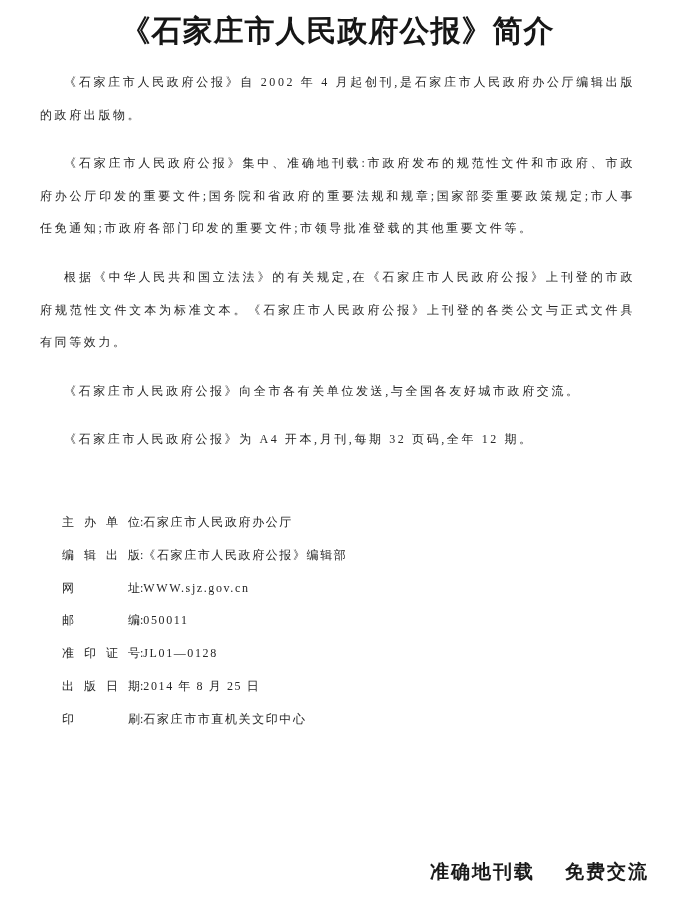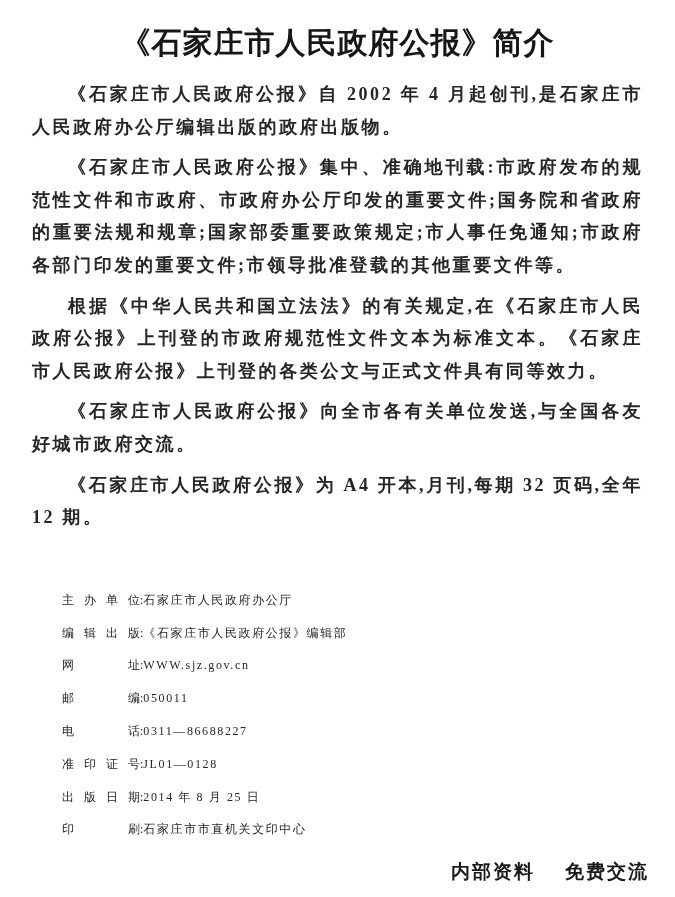--- a/index.html
+++ b/index.html
@@ -8,40 +8,39 @@
     width: 675px;
     height: 897px;
     margin: 0 auto;
     background: #ffffff;
     font-family: "Liberation Serif", "DejaVu Serif", serif;
     color: #262626;
     box-sizing: border-box;
     overflow: hidden;
   }
   .doc-title {
-    margin: 12px;
+    margin: 0;
     padding-top: 12px;
     text-align: center;
     font-size: 30px;
     font-weight: bold;
     letter-spacing: 1px;
     color: #161616;
     line-height: 38px;
   }
   .body-text {
     margin: 16px 24px 0 24px;
   }
   .body-text p {
-    margin: 8px;
-    font-size: 18px;
+    margin: 16px;
+    font-size: 12px;
     line-height: 32.6px;
     text-indent: 2em;
     text-align: justify;
     letter-spacing: 2.6px;
-    font-weight: bold;
   }
   .info-block {
     margin: 50px 24px 0 62px;
     font-size: 12px;
   }
   .info-row {
     height: 32.8px;
     line-height: 32.8px;
     white-space: nowrap;
   }
@@ -93,30 +92,27 @@
     <div class="info-row">
       <span class="info-label">编辑出版</span><span class="info-sep">:</span><span class="info-value">《石家庄市人民政府公报》编辑部</span>
     </div>
     <div class="info-row">
       <span class="info-label">网址</span><span class="info-sep">:</span><span class="info-value">WWW.sjz.gov.cn</span>
     </div>
     <div class="info-row">
       <span class="info-label">邮编</span><span class="info-sep">:</span><span class="info-value">050011</span>
     </div>
     <div class="info-row">
-      <span class="info-label">电话</span><span class="info-sep">:</span><span class="info-value">0311—86688227</span>
-    </div>
-    <div class="info-row">
       <span class="info-label">准印证号</span><span class="info-sep">:</span><span class="info-value">JL01—0128</span>
     </div>
     <div class="info-row">
       <span class="info-label">出版日期</span><span class="info-sep">:</span><span class="info-value">2014 年 8 月 25 日</span>
     </div>
     <div class="info-row">
       <span class="info-label">印刷</span><span class="info-sep">:</span><span class="info-value">石家庄市市直机关文印中心</span>
     </div>
   </div>
 
   <div class="footer-note">
-    <span>内部资料</span><span class="gap">免费交流</span>
+    <span>准确地刊载</span><span class="gap">免费交流</span>
   </div>
 
 </div>
 
 </body></html>

